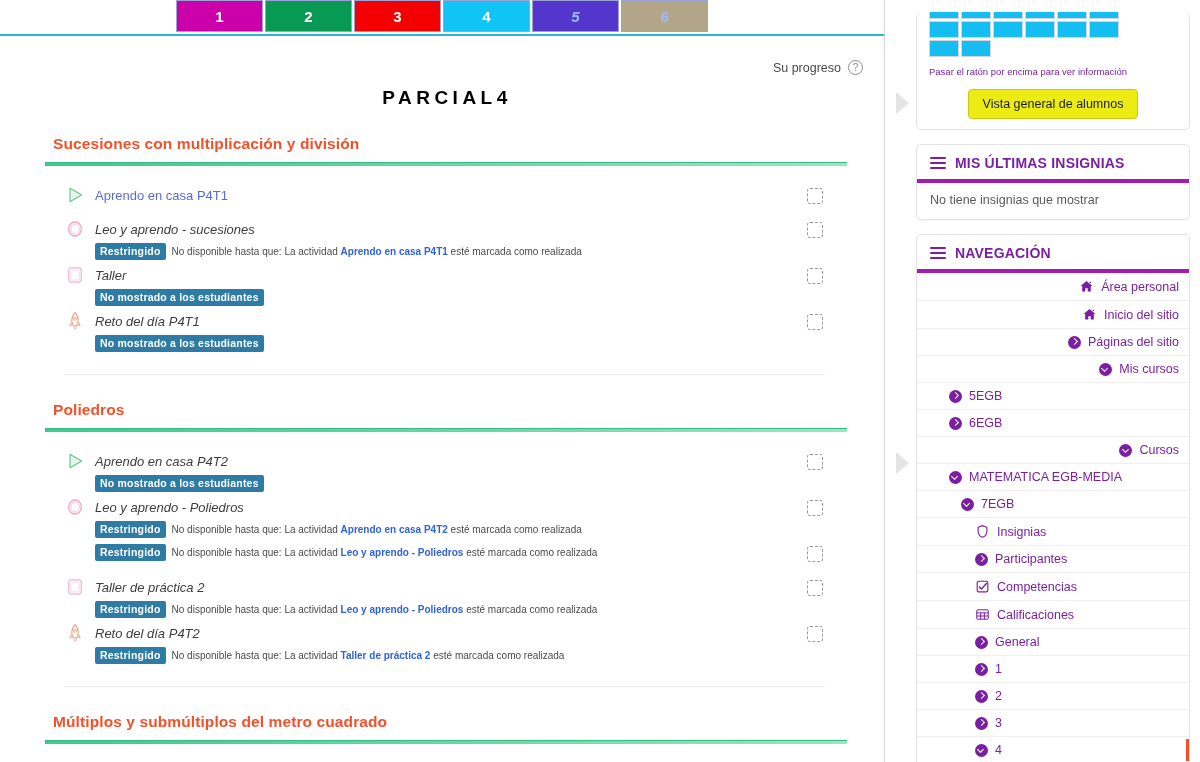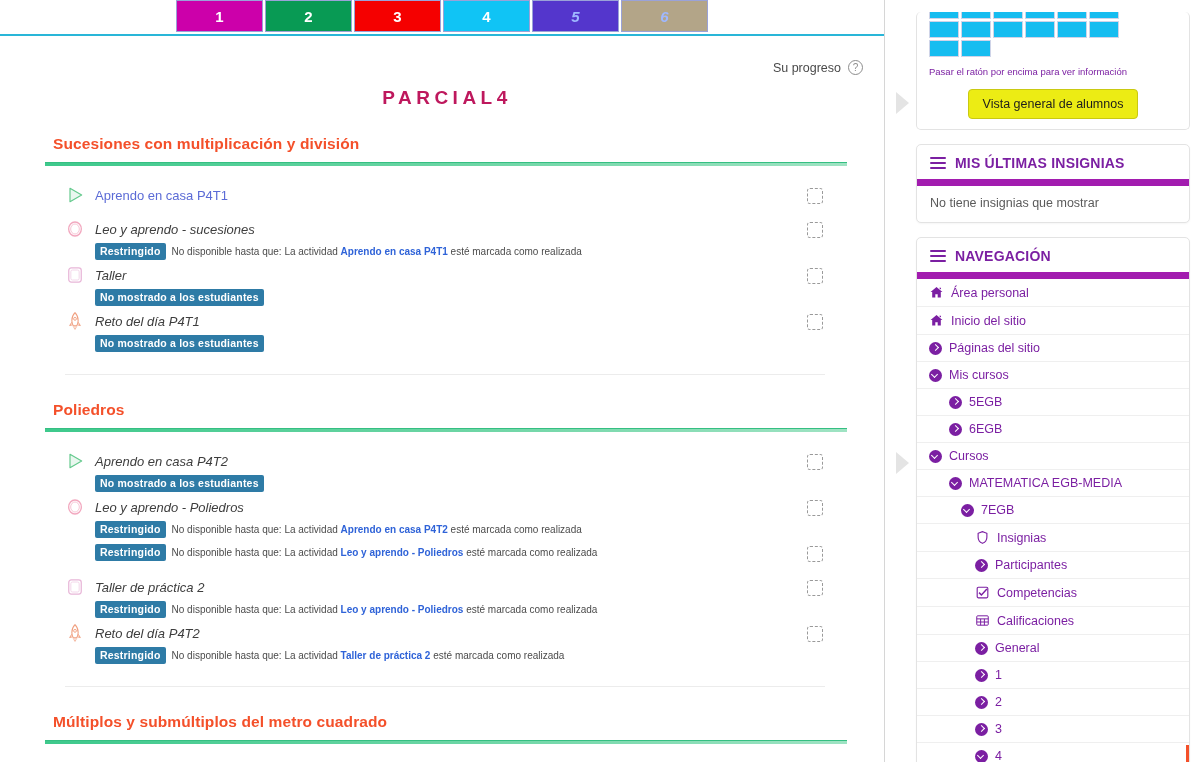--- a/index.html
+++ b/index.html
@@ -37,21 +37,21 @@
     display: flex; align-items: center; justify-content: flex-end;
     padding: 22px 24px 0 0;
     font-size: 12.5px; color: #4a4a4a;
   }
   .help-circle {
     display: inline-block; width: 15px; height: 15px; margin-left: 7px;
     border: 1px solid #8d8d8d; border-radius: 50%;
     color: #8d8d8d; font-size: 10px; line-height: 13px; text-align: center;
   }
   .course-title {
-    text-align: center; color: #be185d;
+    text-align: center; color: #000000;
     font-size: 19px; font-weight: bold; letter-spacing: 4.5px;
     margin: 12px 0 0 0; padding-left: 4px;
   }
 
   .section { padding: 0 40px 0 42px; margin-top: 26px; }
   .section-title {
     color: #f4502a; font-size: 15.5px; font-weight: bold;
     letter-spacing: .1px; padding-left: 8px;
   }
   .section-rule {
@@ -100,21 +100,21 @@
     border-left: 13px solid #e4e4e4;
   }
   .block {
     position: relative; margin: 0 4px 14px 20px; background: #fff;
     border: 1px solid #e3e3e3; border-radius: 5px;
     box-shadow: 0 1px 2px rgba(0,0,0,.04);
   }
   .block-head {
     display: flex; align-items: center; gap: 9px;
     padding: 10px 12px 8px 13px;
-    border-bottom: 7px solid #a21caf;
+    border-bottom: 4px solid #a21caf;
   }
   .hamburger { width: 16px; height: 12px; position: relative; flex: 0 0 16px; }
   .hamburger i {
     position: absolute; left: 0; width: 16px; height: 2.4px; background: #7b1fa2; border-radius: 1px;
   }
   .hamburger i:nth-child(1){ top: 0; }
   .hamburger i:nth-child(2){ top: 4.8px; }
   .hamburger i:nth-child(3){ top: 9.6px; }
   .block-title {
     color: #7b1fa2; font-size: 14px; font-weight: bold; letter-spacing: .2px;
@@ -140,21 +140,21 @@
   }
 
   
   .nav-list { padding: 0; }
   .nav-item {
     display: flex; align-items: center; gap: 7px;
     padding: 6px 10px 6px 12px; border-bottom: 1px solid #efefef;
     font-size: 12.5px; color: #7b1fa2; position: relative; min-height: 27px;
   }
   .nav-item .label { color: #7b1fa2; }
-  .nav-item.lvl1 { padding-left: 12px; }
+  .nav-item.lvl1 { padding-left: 12px; justify-content: flex-end; }
   .nav-item.lvl2 { padding-left: 32px; }
   .nav-item.lvl3 { padding-left: 44px; }
   .nav-item.lvl4 { padding-left: 58px; }
   .nav-item.lvl5 { padding-left: 72px; }
   .nav-item.active-mark::after {
     content: ""; position: absolute; right: 0; top: 2px;
     width: 3px; height: 22px; background: #f4502a;
   }
   .nav-icon { width: 14px; height: 14px; flex: 0 0 14px; }
 

